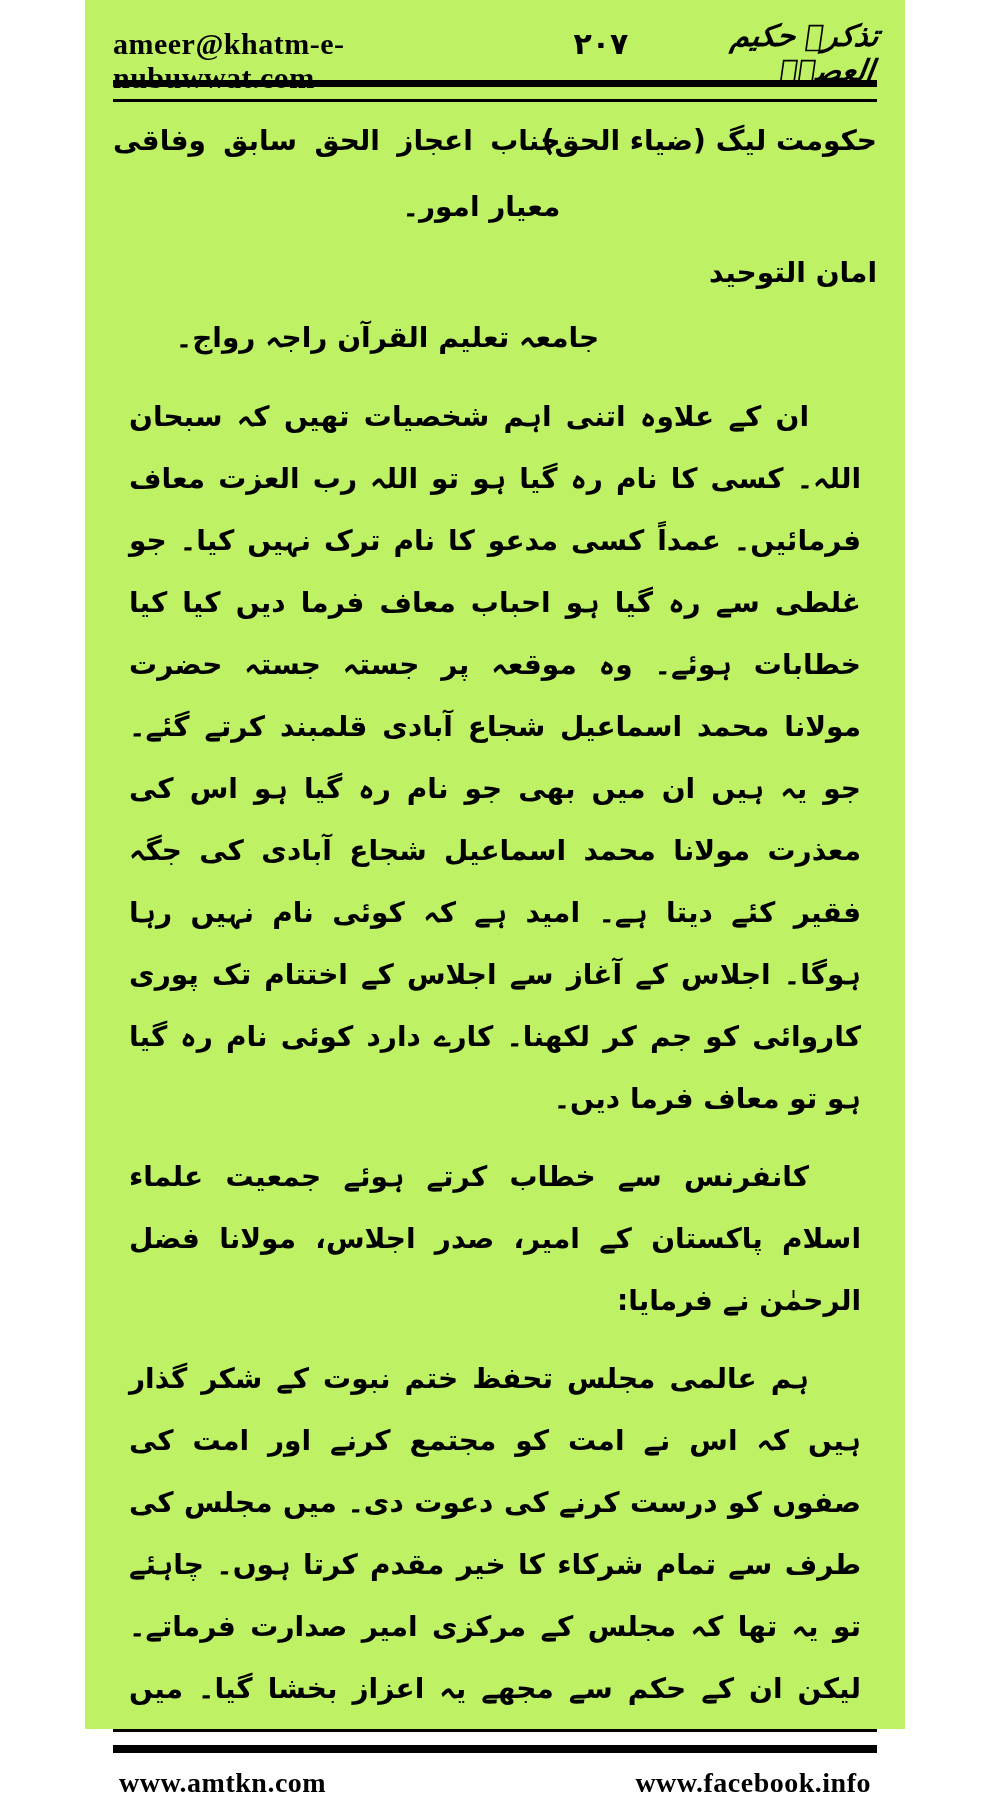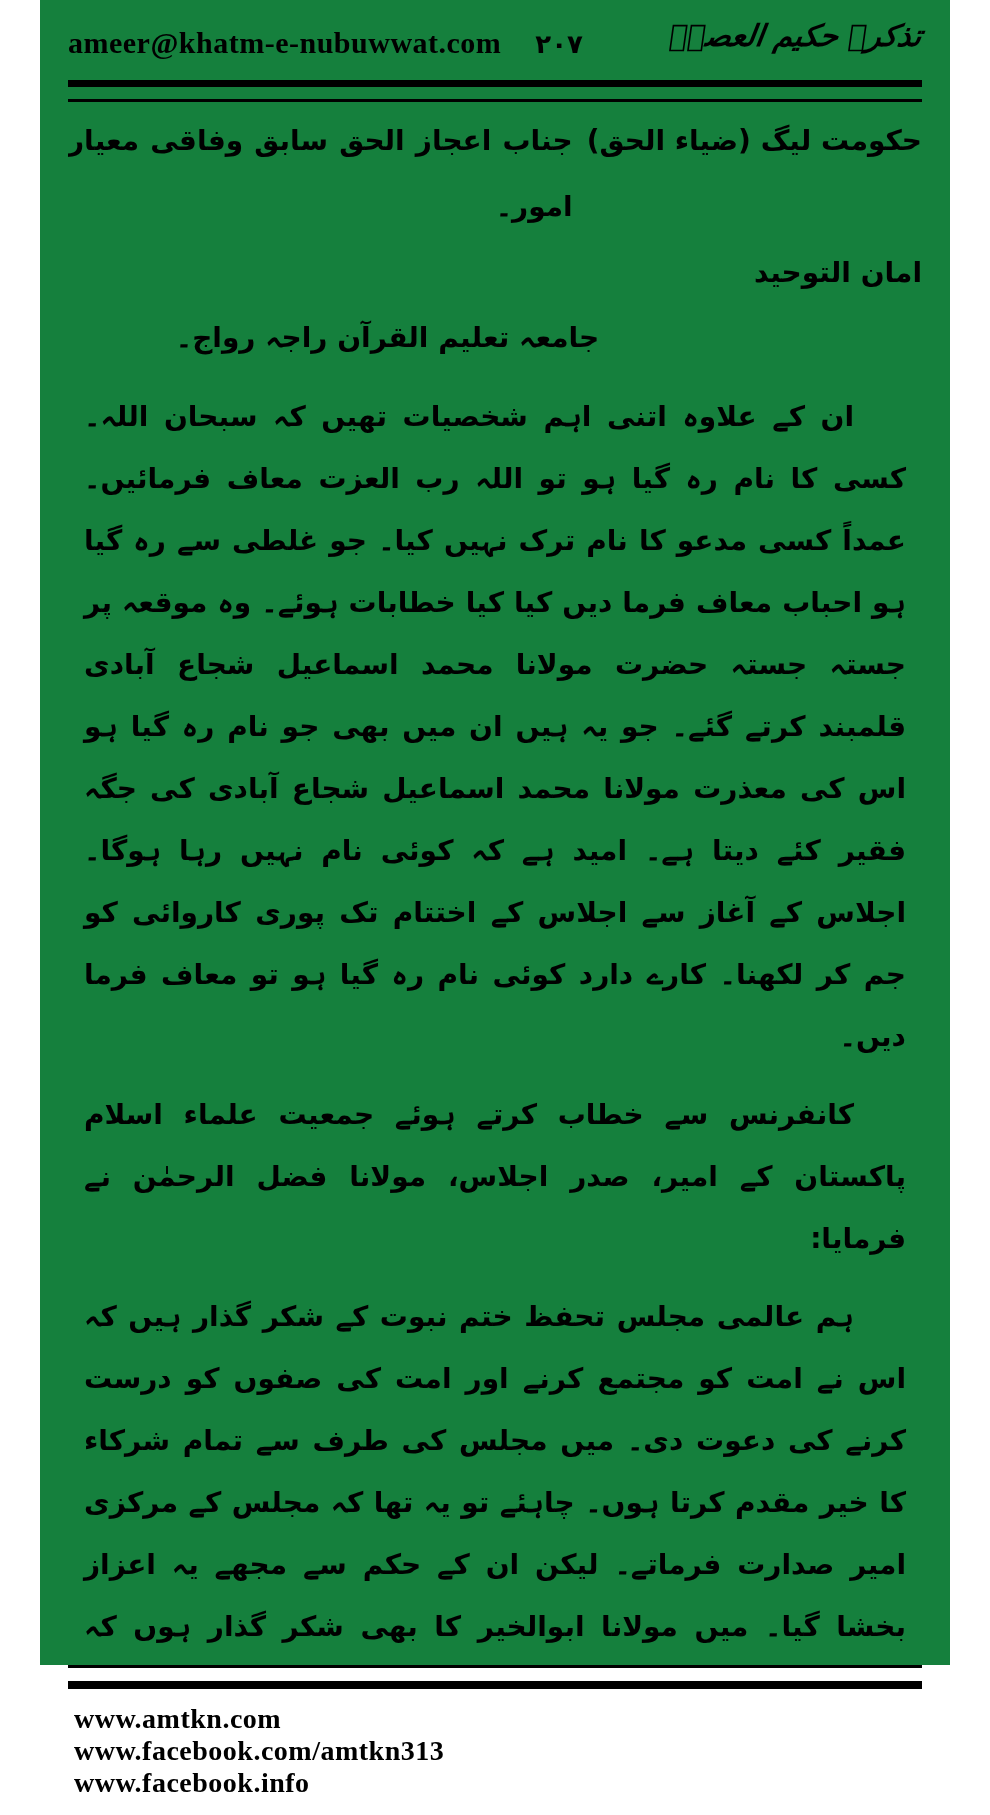--- a/index.html
+++ b/index.html
@@ -3,24 +3,24 @@
 <meta charset="utf-8">
 <style>
   html, body {
     margin: 0;
     padding: 0;
     background: #ffffff;
     color: #000000;
   }
   .page {
     position: relative;
-    width: 910px;
+    width: 820px;
     height: 1815px;
     margin: 0 auto;
-    background: #15803d;
+    background: #bef264;
     font-family: "DejaVu Sans", sans-serif;
     overflow: hidden;
     box-sizing: border-box;
     padding: 14px 28px 0 28px;
   }
   
   .header {
     display: flex;
     align-items: flex-start;
     justify-content: space-between;
@@ -34,21 +34,21 @@
   }
   .email {
     font-family: "Liberation Serif", "DejaVu Serif", serif;
     font-weight: bold;
     font-size: 30px;
     letter-spacing: 0.5px;
   }
   .page-number {
     font-family: "DejaVu Sans", sans-serif;
     font-weight: bold;
-    font-size: 26px;
+    font-size: 30px;
     direction: rtl;
   }
   .book-title {
     direction: rtl;
     font-family: "DejaVu Sans", sans-serif;
     font-style: italic;
     font-weight: bold;
     font-size: 30px;
     padding-top: 4px;
     transform: skewX(-8deg);
@@ -109,21 +109,20 @@
     width: 100%;
     box-sizing: border-box;
     padding: 0 28px 10px 28px;
     background: #ffffff;
   }
   .footer-links {
     display: flex;
     justify-content: space-between;
     align-items: baseline;
     padding: 14px 6px 6px 6px;
-    flex-direction: column;
   }
   .footer-link {
     font-family: "Liberation Serif", "DejaVu Serif", serif;
     font-weight: bold;
     font-size: 28px;
     letter-spacing: 0.5px;
   }
 </style>
 </head>
 <body>
@@ -158,18 +157,17 @@
     <p class="para">کانفرنس سے خطاب کرتے ہوئے جمعیت علماء اسلام پاکستان کے امیر، صدر اجلاس، مولانا فضل الرحمٰن نے فرمایا:</p>
 
     <p class="para">ہم عالمی مجلس تحفظ ختم نبوت کے شکر گذار ہیں کہ اس نے امت کو مجتمع کرنے اور امت کی صفوں کو درست کرنے کی دعوت دی۔ میں مجلس کی طرف سے تمام شرکاء کا خیر مقدم کرتا ہوں۔ چاہئے تو یہ تھا کہ مجلس کے مرکزی امیر صدارت فرماتے۔ لیکن ان کے حکم سے مجھے یہ اعزاز بخشا گیا۔ میں مولانا ابوالخیر کا بھی شکر گذار ہوں کہ انہوں نے کراچی میں اس کام کا آغاز کیا۔ مولانا نے فرمایا کہ حکومت تحفظ ناموس رسالت کے قانون کو تبدیل یا ختم یا غیر موثر کرنا چاہتی ہے۔ اس سے قبل پیر عبدالخالق بھرچونڈی شریف نے بھی کانفرنس رکھی۔ جس میں تجاویز مرتب کرنے کے لئے کمیٹی قائم کی گئی۔ کمیٹی نے تجاویز پیش کیں۔ انہیں حتمی شکل دی گئی اور ایک مکمل پروگرام ترتیب دیا گیا اور دنیا کو پیغام دیا جائے گا کہ اسلامیان پاکستان ان کے ایجنڈے کے سامنے بند باندھیں گے۔ مغرب کا ایجنڈا یہ ہے کہ دینی و مذہبی تبلیغ و ترویج اور تعلیمات دینے والے اداروں کا کردار ختم کر دیا جائے۔ مغرب نے جہاد کو دہشت گردی کا نام دے دیا ہے۔ دینی مدارس کا وجود اور کردار کا خاتمہ یا غیر موثر بنانا۔ اسلامی تہذیب کا خاتمہ اور مغربی تہذیب کا رواج اس کا حصہ ہے اور سوسائٹی کو مغرب کے معیار پر لانا اس کا اہم حصہ ہے۔ جب دین کی اساس محفوظ نہیں رہے گی تو دین بھی محفوظ نہیں رہ سکے گا۔ حضرت جبریل کا کردار مشکوک بنانے کی کوشش، معجزات سے انکار، چونکہ وہ پیغام کو نہیں جھٹلا سکے۔ لہذا پیغام رساں کی ذات پر طعن و تشنیع کیا جائے۔ رسول اللہ ﷺ ہیں تو آپ ﷺ کے آداب بھی ہیں۔ مغربی دنیا امت کو تقسیم کرنا چاہتی ہے۔ امت میں دیوبندی،</p>
 
   </div>
 
   <div class="footer">
     <div class="rule-bottom"></div>
     <div class="footer-links">
       <span class="footer-link">www.amtkn.com</span>
-      <span class="footer-link">www.facebook.com/amtkn313</span>
       <span class="footer-link">www.facebook.info</span>
     </div>
   </div>
 
 </div>
 
 </body></html>

